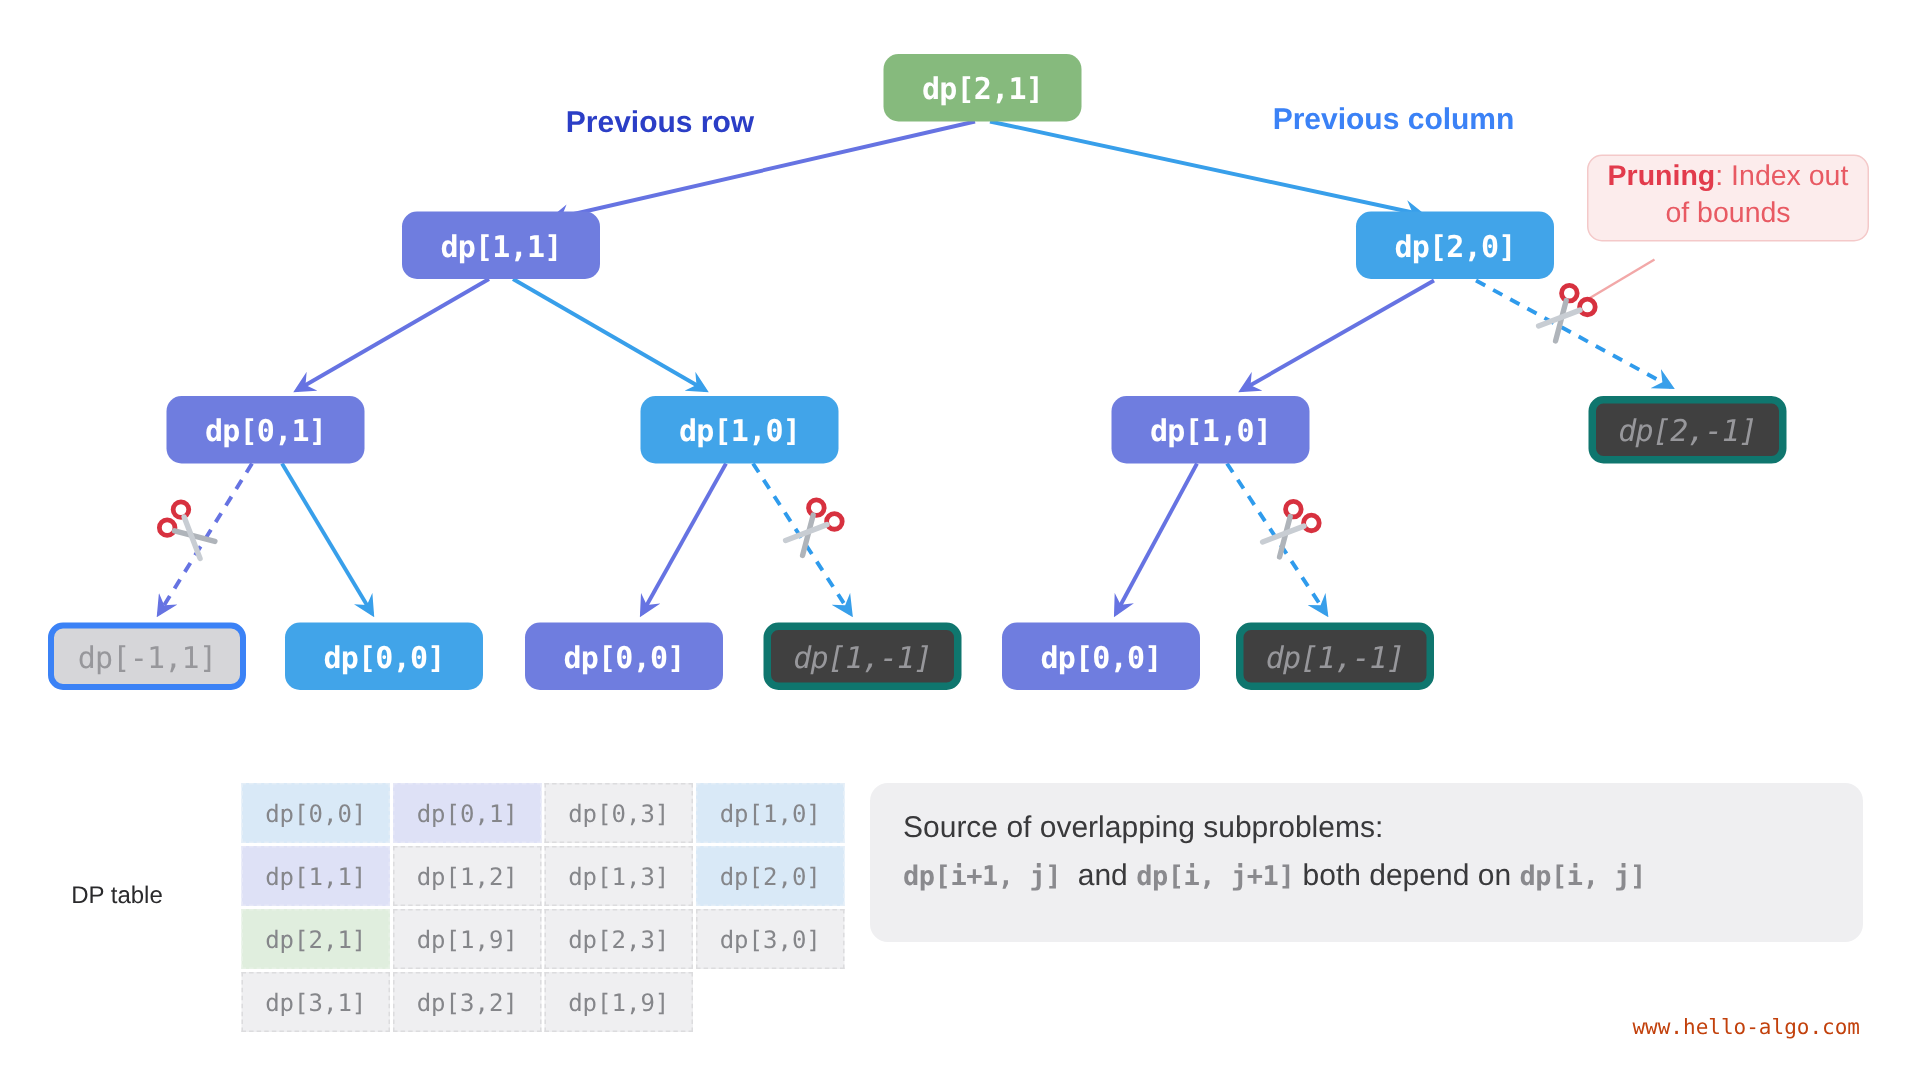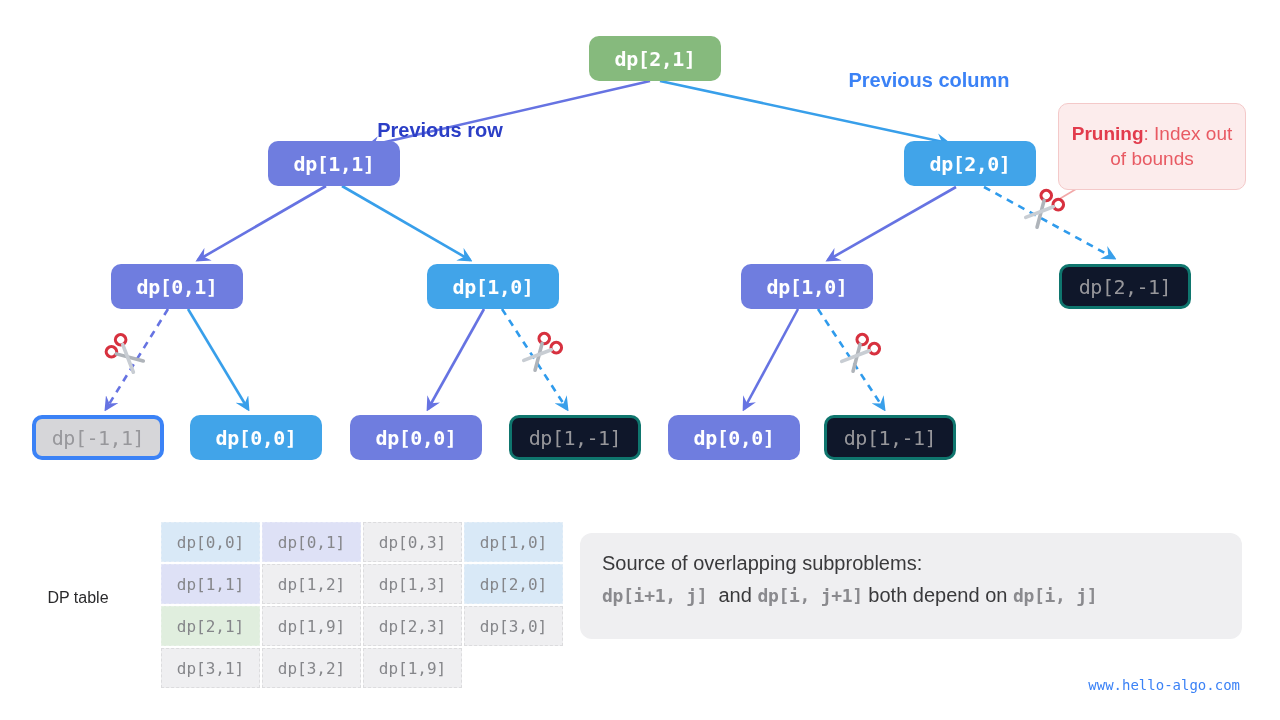--- a/index.html
+++ b/index.html
@@ -13,35 +13,35 @@
   .node{
     position:absolute;width:132px;height:45px;border-radius:10px;
     display:flex;align-items:center;justify-content:center;
     font-family:"DejaVu Sans Mono",monospace;font-weight:bold;font-size:20px;
     letter-spacing:-0.5px;color:#ffffff;box-sizing:border-box;
   }
   .node.green{background:#86BA7D;}
   .node.purple{background:#6F7DDF;}
   .node.blue{background:#41A4E9;}
   .node.pruned-purple{background:#D6D6D9;border:4px solid #3b82f6;color:#97979B;font-weight:normal;}
-  .node.pruned-blue{background:#0f172a;border:3px solid #0f766e;color:#97979B;font-weight:normal;}
+  .node.pruned-blue{background:#404040;border:5px solid #0f766e;color:#97979B;font-weight:normal;font-style:italic;}
 
   
   .branch-label{
     position:absolute;width:200px;text-align:center;
     font-size:20px;font-weight:bold;
   }
-  .branch-label.row{color:#2B3EC6;margin-top:48px;}
+  .branch-label.row{color:#2B3EC6;}
   .branch-label.col{color:#3b82f6;}
 
   
   .callout{
-    position:absolute;left:1058px;top:103px;width:188px;height:87px;
+    position:absolute;left:1058px;top:103px;width:188px;height:58px;
     background:#FCECEC;border:1.5px solid #F4C9C9;border-radius:10px;
-    box-sizing:border-box;display:flex;align-items:center;justify-content:center;
+    box-sizing:border-box;display:flex;justify-content:center;
     text-align:center;font-size:19px;line-height:1.3;color:#E85A63;padding:2px 10px;
   }
   .callout .b{font-weight:bold;color:#E23B4C;}
 
   
   .dp-table{
     position:absolute;left:161px;top:522px;
     display:grid;grid-template-columns:repeat(4,99px);grid-auto-rows:40px;gap:2px;
   }
   .cell{
@@ -52,34 +52,34 @@
   .cell.blue{background:#D9E9F7;border-color:#E4EEf7;}
   .cell.purple{background:#DEE1F6;border-color:#E6E8F7;}
   .cell.green{background:#E0EEDE;border-color:#E7F1E6;}
   .dp-table-label{
     position:absolute;left:18px;top:589px;width:120px;text-align:center;
     font-size:16px;color:#2A2A2C;
   }
 
   
   .note{
-    position:absolute;left:580px;top:533px;width:662px;height:106px;
+    position:absolute;left:580px;top:522px;width:662px;height:106px;
     background:#EFEFF1;border-radius:12px;box-sizing:border-box;
     padding:19px 0 0 22px;
   }
   .note .line1{font-size:20px;color:#39393B;}
   .note .line2{margin-top:9px;font-size:20px;color:#39393B;white-space:pre-wrap;}
   .note .mono{
     font-family:"DejaVu Sans Mono",monospace;font-weight:bold;
     font-size:18px;color:#8A8A8E;letter-spacing:-0.3px;
   }
 
   .watermark{
     position:absolute;left:1040px;top:677px;width:200px;text-align:right;
-    font-family:"DejaVu Sans Mono",monospace;font-size:14px;color:#3b82f6;
+    font-family:"DejaVu Sans Mono",monospace;font-size:14px;color:#c2410c;
   }
 </style>
 </head>
 <body>
 
 <div class="canvas">
 
   <svg class="layer" viewBox="0 0 1280 720">
     <defs>
       <marker id="ah-p" viewBox="0 0 10 10" refX="8" refY="5" markerWidth="5.6" markerHeight="5.6" orient="auto-start-reverse">

